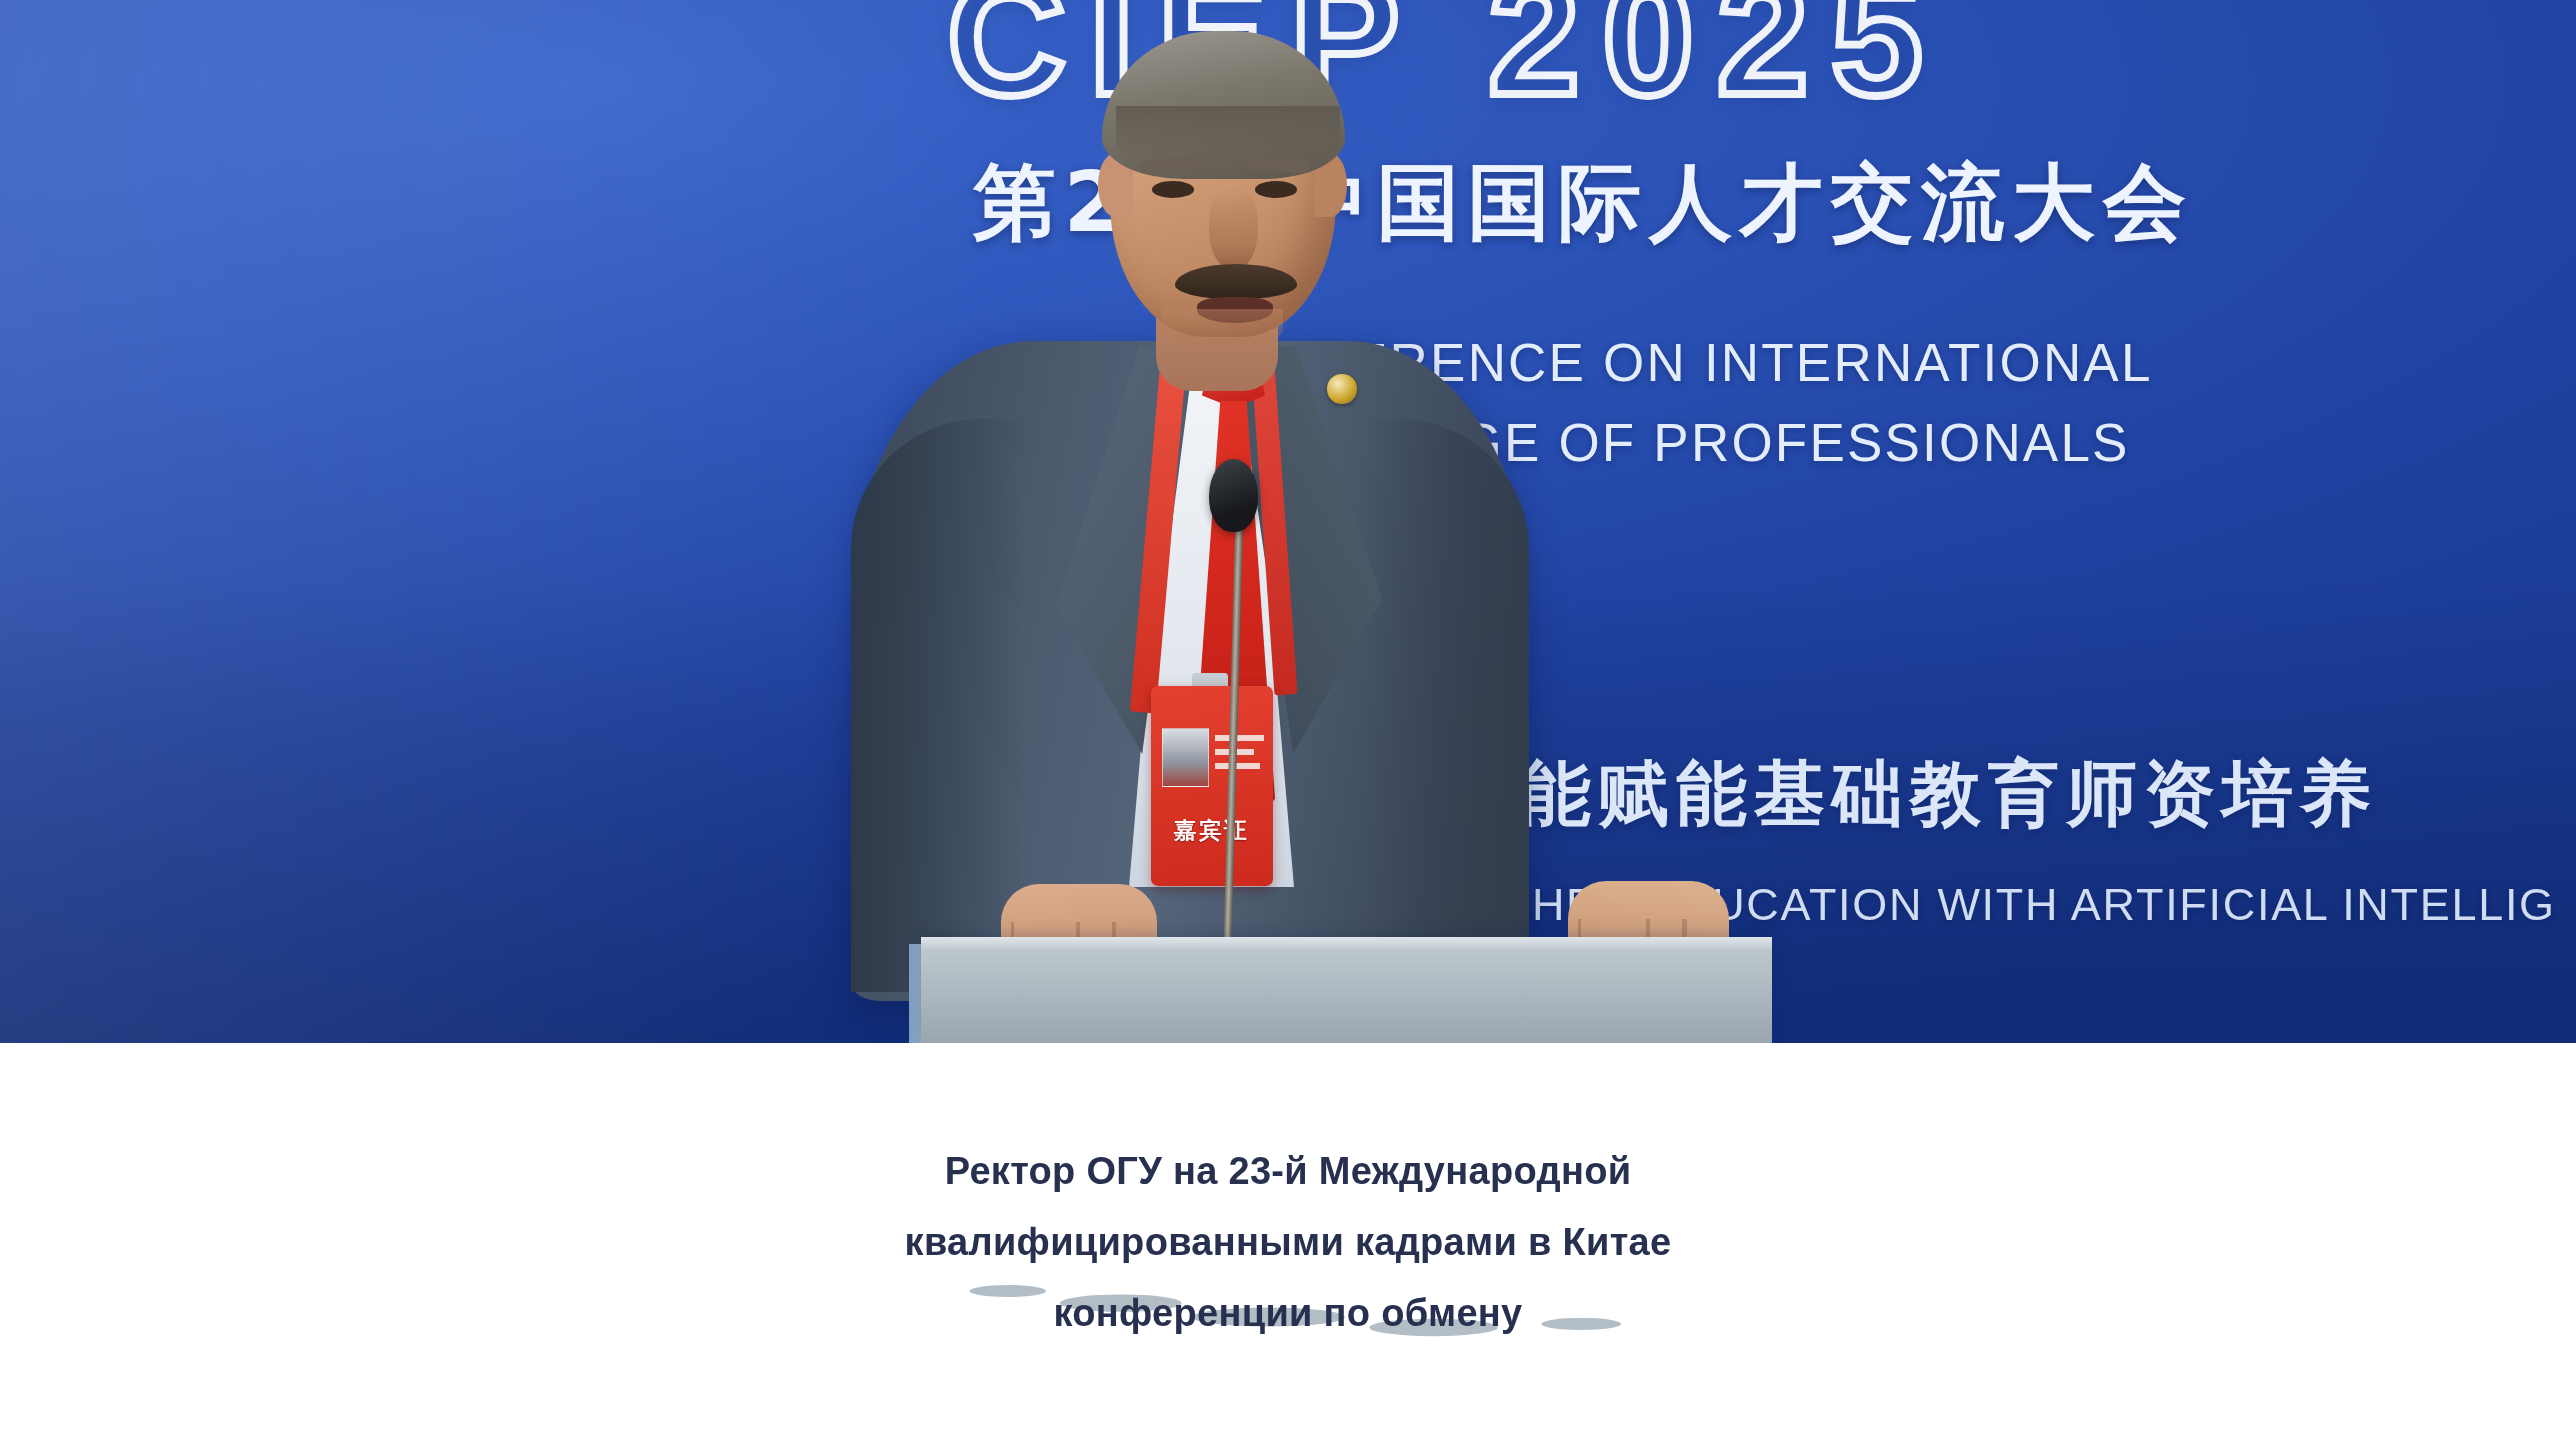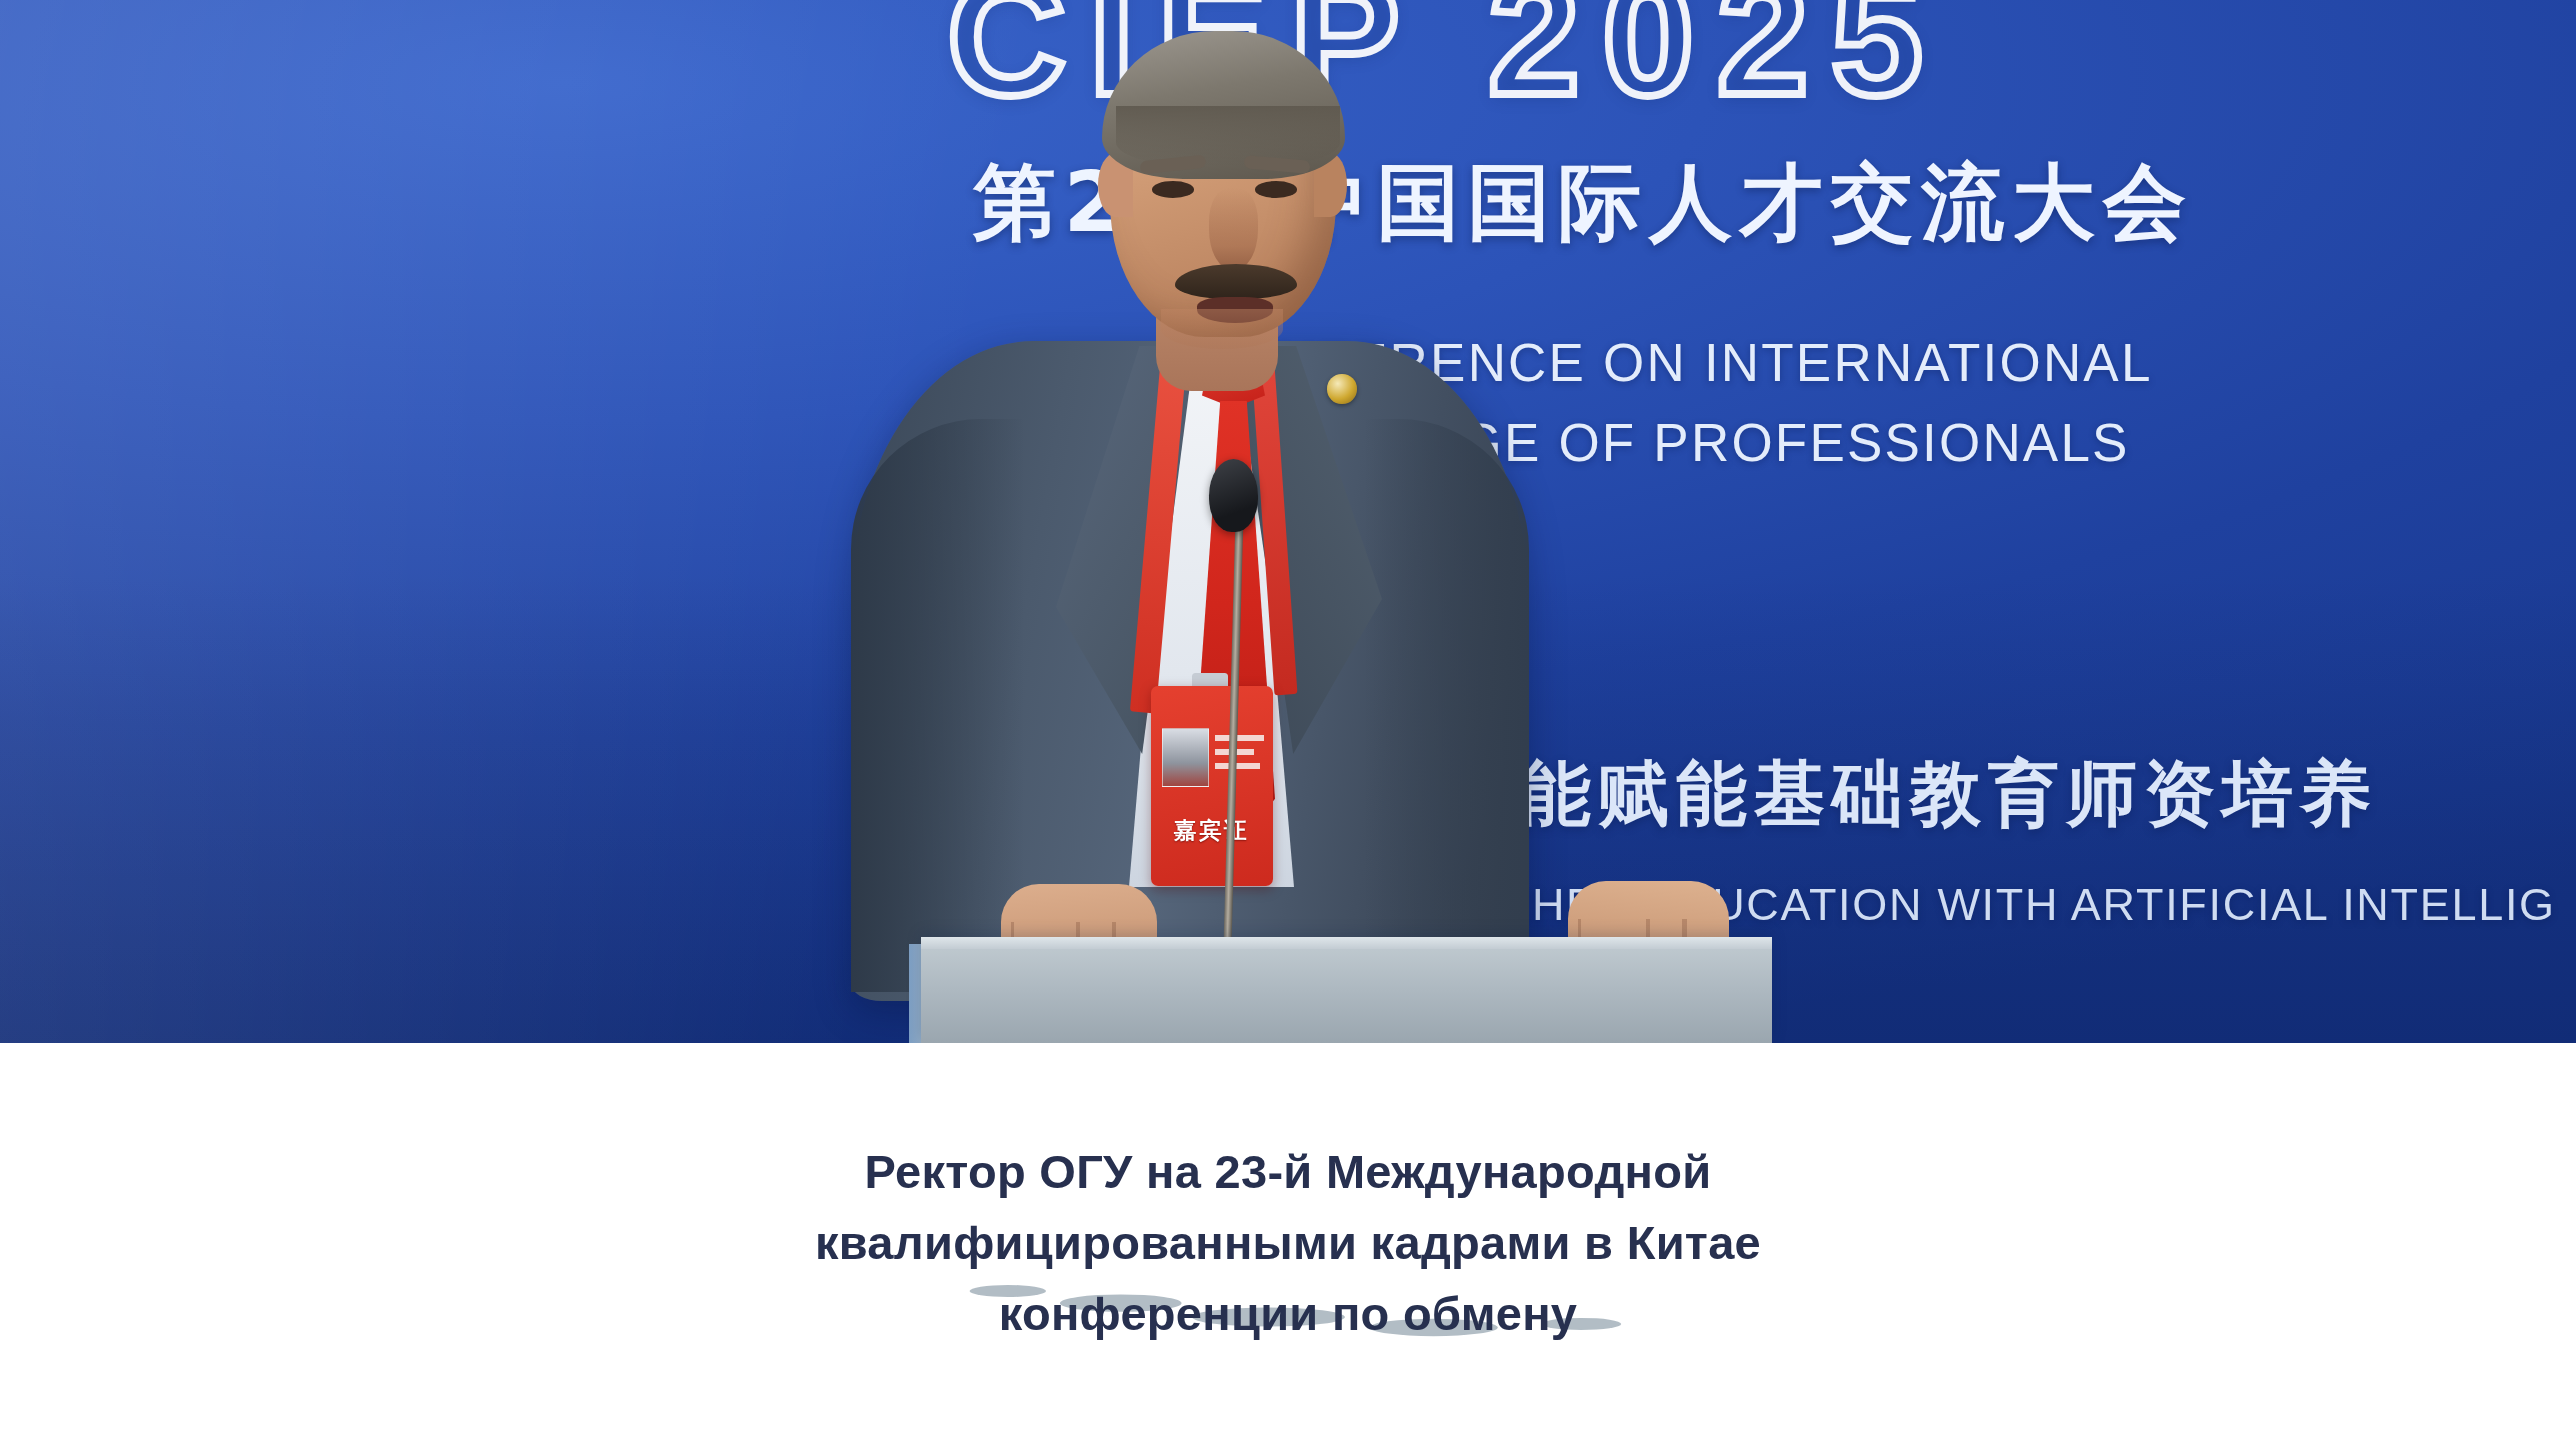--- a/index.html
+++ b/index.html
@@ -359,21 +359,21 @@
 
   
   .caption{
     position:absolute;
     left:0; right:0;
     top:1136px;
     text-align:center;
     color:#27304f;
     font-family:"Liberation Sans","DejaVu Sans",sans-serif;
     font-weight:700;
-    font-size:47px;
+    font-size:38px;
     line-height:71px;
     letter-spacing:0.3px;
   }
   .caption-line{ display:block; white-space:nowrap; }
 </style>
 </head>
 <body>
 
 <div class="card">
 

